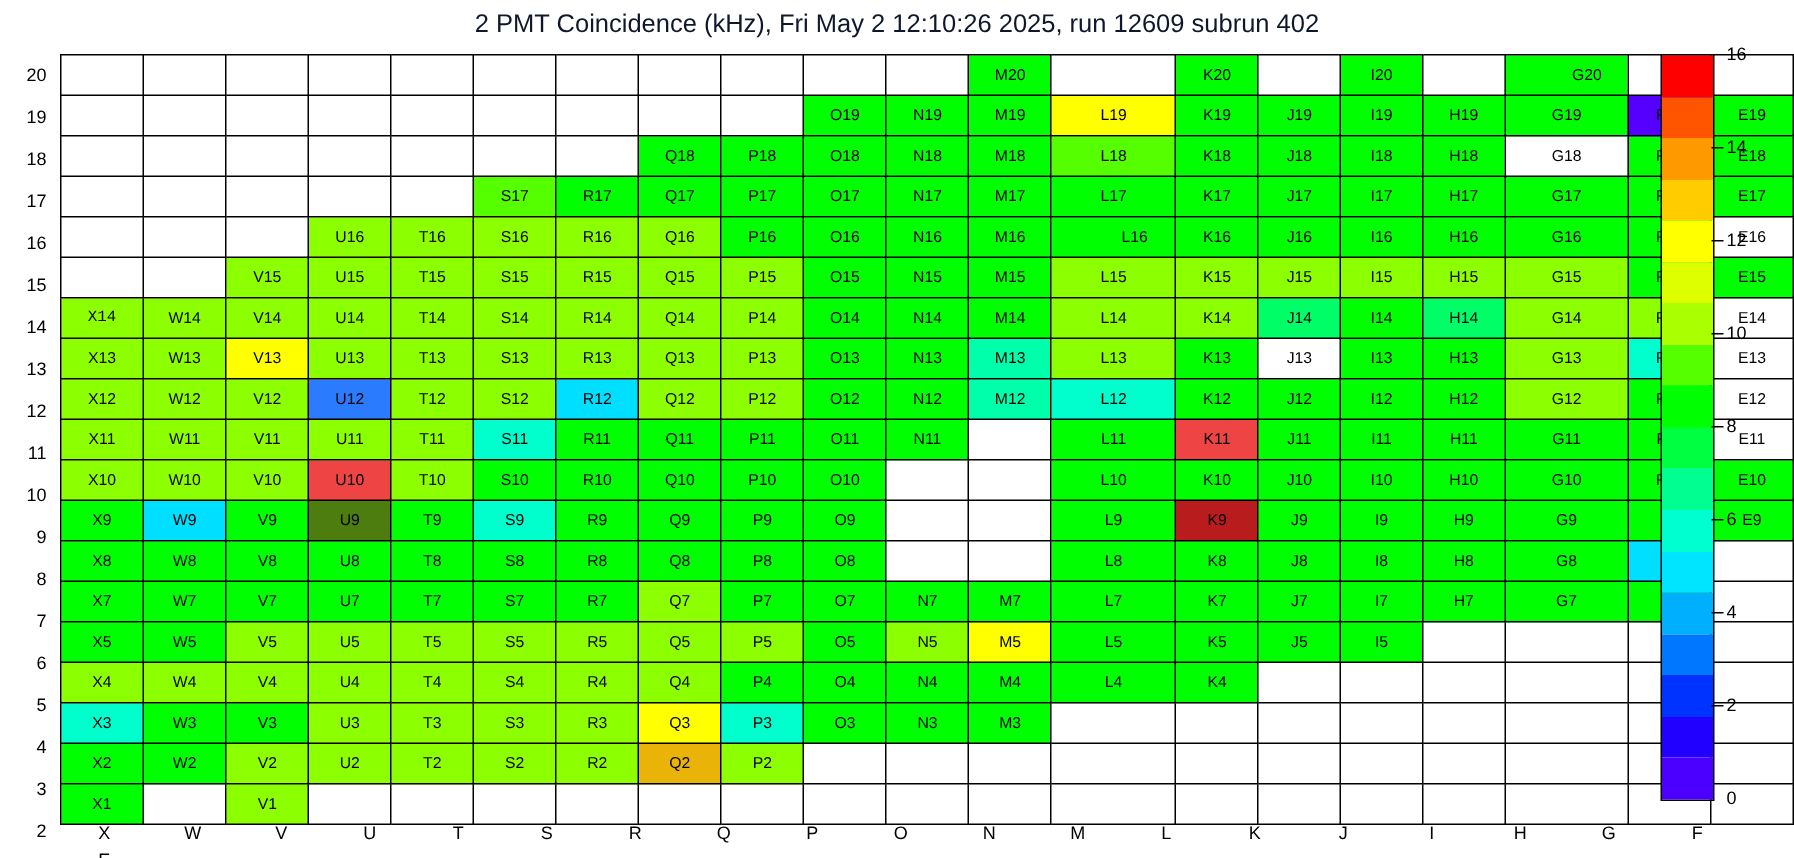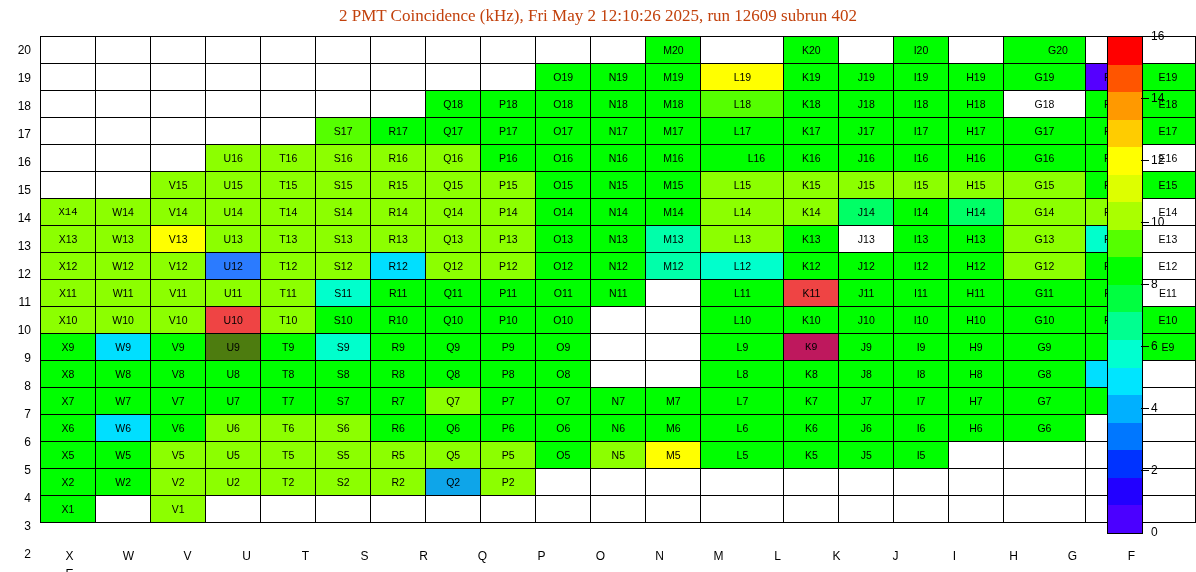--- a/index.html
+++ b/index.html
@@ -1,18 +1,18 @@
 <!DOCTYPE html>
 <html><head>
 <meta charset="utf-8">
 <style>
   html,body{margin:0;padding:0;}
   body{width:1196px;height:572px;background:#ffffff;font-family:"Liberation Sans",sans-serif;overflow:hidden;}
   #wrap{position:relative;width:1196px;height:572px;}
-  #title{position:absolute;top:6px;left:0;width:1196px;text-align:center;font-size:17px;color:#c2410c;font-family:Liberation Serif, serif;}
+  #title{position:absolute;top:6px;left:0;width:1196px;text-align:center;font-size:17px;color:#0f172a;}
   #plot{position:absolute;left:40px;top:36px;}
   table.grid{border-collapse:collapse;}
   table.grid td{width:57px;height:26px;border:1px solid #000;text-align:center;font-size:10.5px;color:#000;padding:0;}
   table.grid td.empty{background:#ffffff;}
   #ylabels{position:absolute;left:0;top:36px;width:36px;}
   .ylab{height:28px;line-height:28px;text-align:right;font-size:12px;color:#000;padding-right:5px;box-sizing:border-box;}
   #xlabels{position:absolute;left:40px;top:546px;}
   #xlabels .xl{display:inline-block;width:59px;text-align:center;font-size:12px;color:#000;}
   
   #cbar{position:absolute;left:1107px;top:36px;width:34px;height:496px;border:1px solid #000;}
@@ -303,21 +303,21 @@
             <td style="background: #4d7c0f;">U9</td>
             <td style="background: rgb(0, 255, 0);">T9</td>
             <td style="background: rgb(0, 255, 204);">S9</td>
             <td style="background: rgb(0, 255, 0);">R9</td>
             <td style="background: rgb(0, 255, 0);">Q9</td>
             <td style="background: rgb(0, 255, 0);">P9</td>
             <td style="background: rgb(0, 255, 0);">O9</td>
             <td class="empty"></td>
             <td class="empty"></td>
             <td style="background: rgb(0, 255, 0);">L9</td>
-            <td style="background: #be185d; font-family: Liberation Mono, monospace;">K9</td>
+            <td style="background: #b91c1c;">K9</td>
             <td style="background: rgb(0, 255, 0);">J9</td>
             <td style="background: rgb(0, 255, 0);">I9</td>
             <td style="background: rgb(0, 255, 0);">H9</td>
             <td style="background: rgb(0, 255, 0);">G9</td>
             <td style="background: rgb(0, 255, 0);">F9</td>
             <td style="background: rgb(0, 255, 0);">E9</td>
           </tr>
           <tr>
             <td style="background: rgb(0, 255, 0);">X8</td>
             <td style="background: rgb(0, 255, 0);">W8</td>
@@ -356,42 +356,20 @@
             <td style="background: rgb(0, 255, 0);">L7</td>
             <td style="background: rgb(0, 255, 0);">K7</td>
             <td style="background: rgb(0, 255, 0);">J7</td>
             <td style="background: rgb(0, 255, 0);">I7</td>
             <td style="background: rgb(0, 255, 0);">H7</td>
             <td style="background: rgb(0, 255, 0);">G7</td>
             <td style="background: rgb(0, 255, 0);">F7</td>
             <td class="empty"></td>
           </tr>
           <tr>
-            <td style="background: rgb(0, 255, 0);">X6</td>
-            <td style="background: rgb(0, 223, 255);">W6</td>
-            <td style="background: rgb(0, 255, 0);">V6</td>
-            <td style="background: rgb(140, 255, 0);">U6</td>
-            <td style="background: rgb(140, 255, 0);">T6</td>
-            <td style="background: rgb(140, 255, 0);">S6</td>
-            <td style="background: rgb(0, 255, 0);">R6</td>
-            <td style="background: rgb(0, 255, 0);">Q6</td>
-            <td style="background: rgb(0, 255, 0);">P6</td>
-            <td style="background: rgb(0, 255, 0);">O6</td>
-            <td style="background: rgb(0, 255, 0);">N6</td>
-            <td style="background: rgb(0, 255, 0);">M6</td>
-            <td style="background: rgb(0, 255, 0);">L6</td>
-            <td style="background: rgb(0, 255, 0);">K6</td>
-            <td style="background: rgb(0, 255, 0);">J6</td>
-            <td style="background: rgb(0, 255, 0);">I6</td>
-            <td style="background: rgb(0, 255, 0);">H6</td>
-            <td style="background: rgb(0, 255, 0);">G6</td>
-            <td class="empty"></td>
-            <td class="empty"></td>
-          </tr>
-          <tr>
             <td style="background: rgb(0, 255, 0);">X5</td>
             <td style="background: rgb(0, 255, 0);">W5</td>
             <td style="background: rgb(140, 255, 0);">V5</td>
             <td style="background: rgb(140, 255, 0);">U5</td>
             <td style="background: rgb(140, 255, 0);">T5</td>
             <td style="background: rgb(140, 255, 0);">S5</td>
             <td style="background: rgb(140, 255, 0);">R5</td>
             <td style="background: rgb(140, 255, 0);">Q5</td>
             <td style="background: rgb(140, 255, 0);">P5</td>
             <td style="background: rgb(0, 255, 0);">O5</td>
@@ -400,28 +378,72 @@
             <td style="background: rgb(0, 255, 0);">L5</td>
             <td style="background: rgb(0, 255, 0);">K5</td>
             <td style="background: rgb(0, 255, 0);">J5</td>
             <td style="background: rgb(0, 255, 0);">I5</td>
             <td class="empty"></td>
             <td class="empty"></td>
             <td class="empty"></td>
             <td class="empty"></td>
           </tr>
           <tr>
+            <td style="background: rgb(140, 255, 0);">X4</td>
+            <td style="background: rgb(140, 255, 0);">W4</td>
+            <td style="background: rgb(140, 255, 0);">V4</td>
+            <td style="background: rgb(140, 255, 0);">U4</td>
+            <td style="background: rgb(140, 255, 0);">T4</td>
+            <td style="background: rgb(140, 255, 0);">S4</td>
+            <td style="background: rgb(140, 255, 0);">R4</td>
+            <td style="background: rgb(140, 255, 0);">Q4</td>
+            <td style="background: rgb(0, 255, 0);">P4</td>
+            <td style="background: rgb(0, 255, 0);">O4</td>
+            <td style="background: rgb(0, 255, 0);">N4</td>
+            <td style="background: rgb(0, 255, 0);">M4</td>
+            <td style="background: rgb(0, 255, 0);">L4</td>
+            <td style="background: rgb(0, 255, 0);">K4</td>
+            <td class="empty"></td>
+            <td class="empty"></td>
+            <td class="empty"></td>
+            <td class="empty"></td>
+            <td class="empty"></td>
+            <td class="empty"></td>
+          </tr>
+          <tr>
+            <td style="background: rgb(0, 255, 204);">X3</td>
+            <td style="background: rgb(0, 255, 0);">W3</td>
+            <td style="background: rgb(0, 255, 0);">V3</td>
+            <td style="background: rgb(140, 255, 0);">U3</td>
+            <td style="background: rgb(140, 255, 0);">T3</td>
+            <td style="background: rgb(140, 255, 0);">S3</td>
+            <td style="background: rgb(140, 255, 0);">R3</td>
+            <td style="background: rgb(255, 255, 0);">Q3</td>
+            <td style="background: rgb(0, 255, 204);">P3</td>
+            <td style="background: rgb(0, 255, 0);">O3</td>
+            <td style="background: rgb(0, 255, 0);">N3</td>
+            <td style="background: rgb(0, 255, 0);">M3</td>
+            <td class="empty"></td>
+            <td class="empty"></td>
+            <td class="empty"></td>
+            <td class="empty"></td>
+            <td class="empty"></td>
+            <td class="empty"></td>
+            <td class="empty"></td>
+            <td class="empty"></td>
+          </tr>
+          <tr>
             <td style="background: rgb(0, 255, 0);">X2</td>
             <td style="background: rgb(0, 255, 0);">W2</td>
             <td style="background: rgb(140, 255, 0);">V2</td>
             <td style="background: rgb(140, 255, 0);">U2</td>
             <td style="background: rgb(140, 255, 0);">T2</td>
             <td style="background: rgb(140, 255, 0);">S2</td>
             <td style="background: rgb(140, 255, 0);">R2</td>
-            <td style="background: #0ea5e9;">Q2</td>
+            <td style="background: #eab308;">Q2</td>
             <td style="background: rgb(140, 255, 0);">P2</td>
             <td class="empty"></td>
             <td class="empty"></td>
             <td class="empty"></td>
             <td class="empty"></td>
             <td class="empty"></td>
             <td class="empty"></td>
             <td class="empty"></td>
             <td class="empty"></td>
             <td class="empty"></td>

